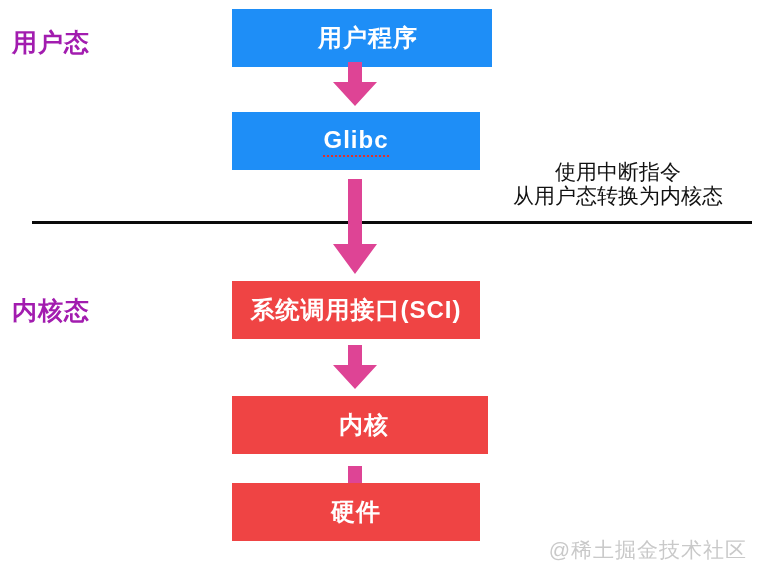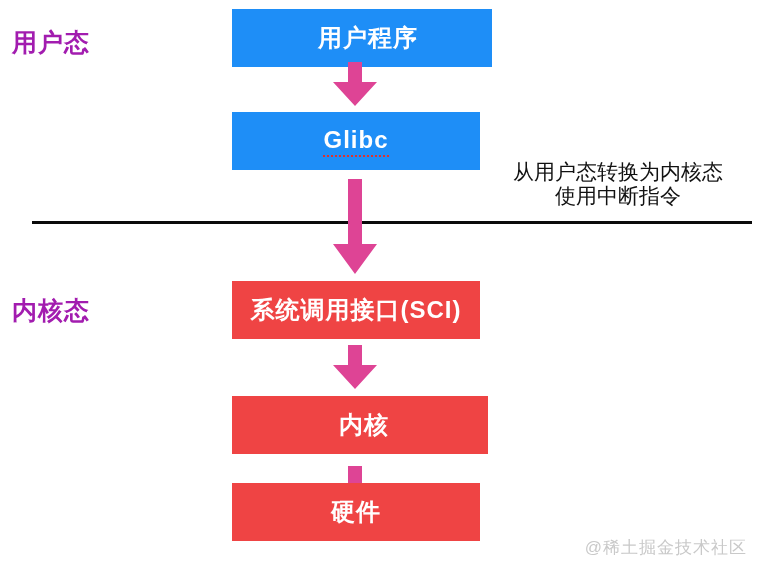--- a/index.html
+++ b/index.html
@@ -81,21 +81,21 @@
     line-height: 24px;
     font-weight: normal;
     white-space: nowrap;
   }
 
   .watermark {
     position: absolute;
     right: 14px;
     top: 536px;
     color: #c9c9c9;
-    font-size: 17px;
+    font-size: 21px;
     letter-spacing: 1px;
     white-space: nowrap;
   }
 </style>
 </head>
 <body>
 
 <div class="canvas">
 
   <div class="mode-label user">用户态</div>
@@ -108,22 +108,22 @@
     <svg viewBox="0 0 44 44" preserveAspectRatio="none" aria-hidden="true">
       <polygon points="15,0 29,0 29,20 44,20 22,44 0,20 15,20" fill="#de4495"></polygon>
     </svg>
   </div>
 
   <div class="flow-box blue box-glibc">
     <span class="spellcheck-underline">Glibc</span>
   </div>
 
   <div class="annotation">
+    <div>使用中断指令</div>
     <div>从用户态转换为内核态</div>
-    <div>使用中断指令</div>
   </div>
 
   <div class="separator-line"></div>
 
   <div class="arrow arrow-long">
     <svg viewBox="0 0 44 95" preserveAspectRatio="none" aria-hidden="true">
       <polygon points="15,0 29,0 29,65 44,65 22,95 0,65 15,65" fill="#de4495"></polygon>
     </svg>
   </div>
 

